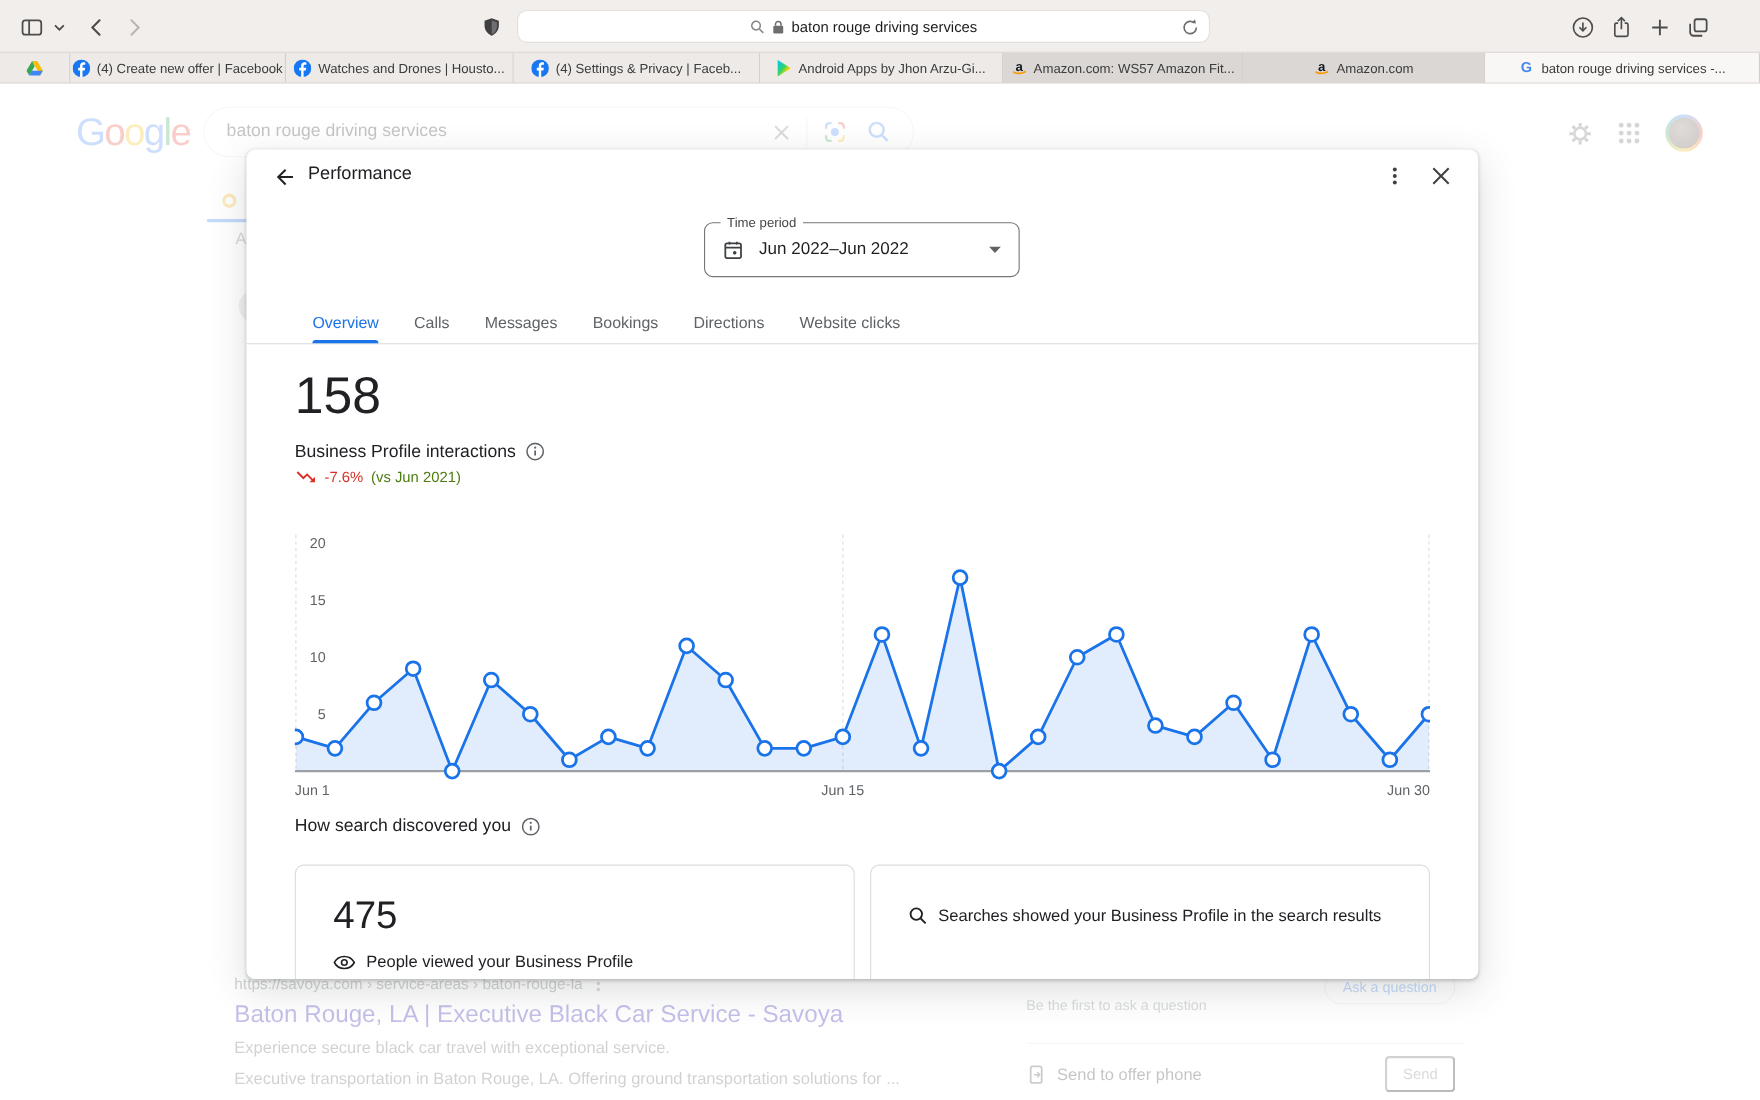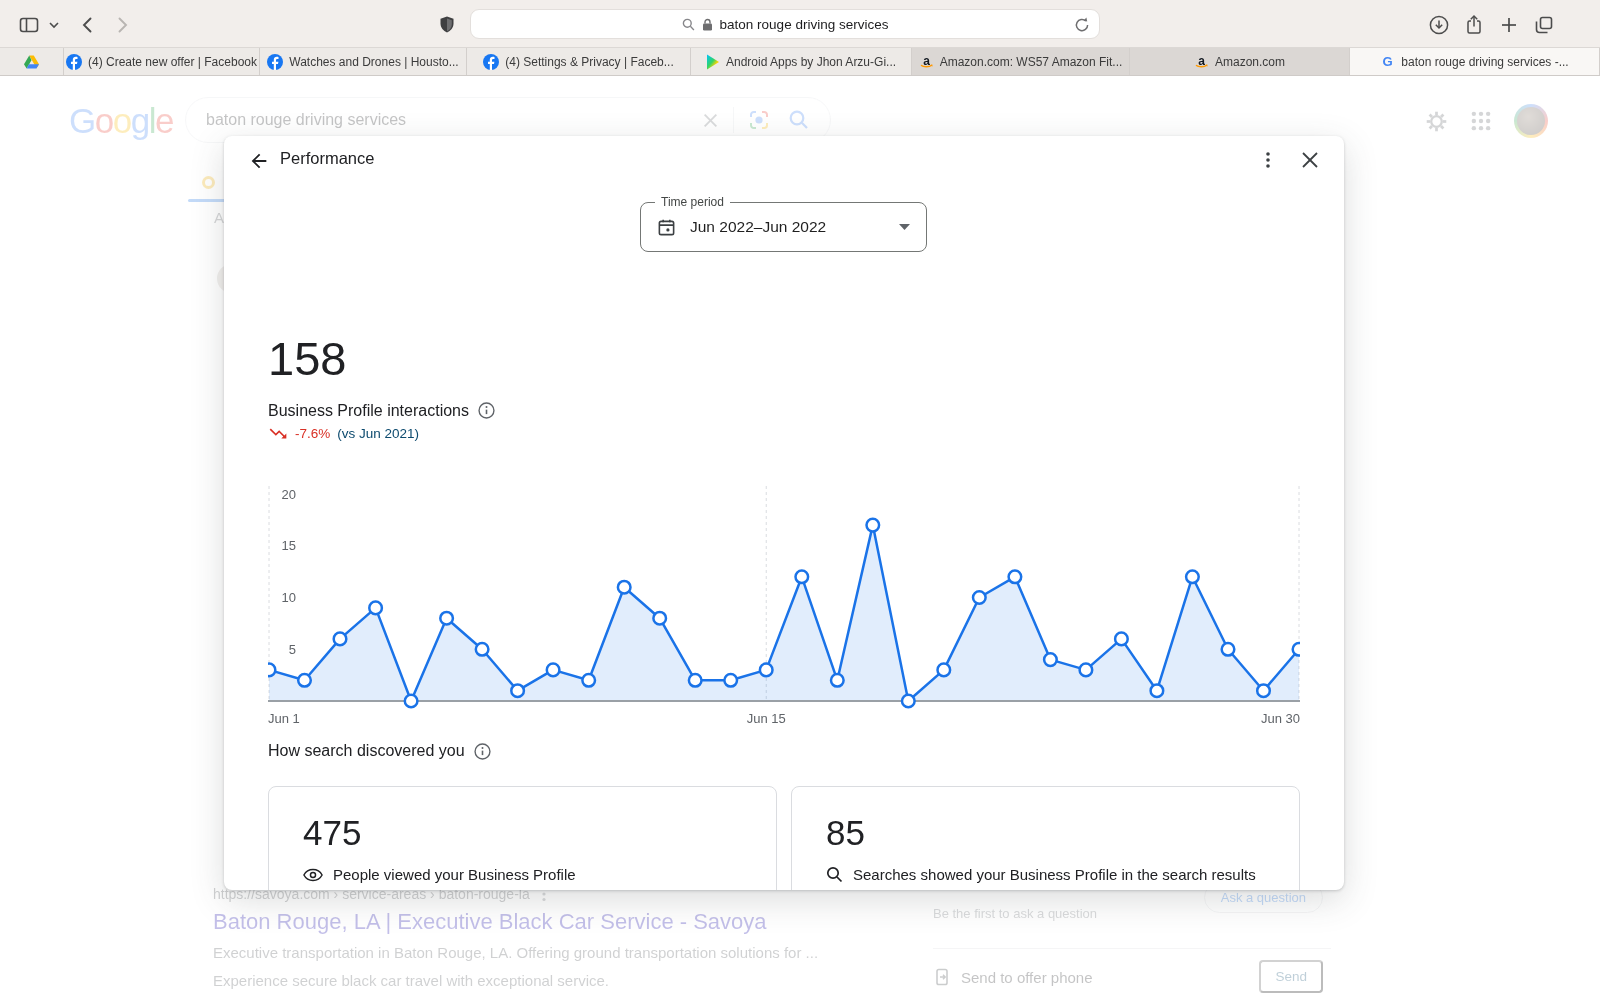--- a/index.html
+++ b/index.html
@@ -45,21 +45,21 @@
   .crumb-row{display:flex;align-items:center;gap:12px;font-size:14px;color:#4d5156;}
   .r-title{margin-top:7px;font-size:22px;color:#1a0dab;}
   .r-snip{margin-top:7px;font-size:15px;color:#4d5156;line-height:21px;}
   .qa{position:absolute;left:933px;top:806px;width:398px;}
   .qa-prompt{position:absolute;left:0;top:24px;font-size:13px;color:#70757a;}
   .qa-ask{position:absolute;right:8px;top:0;padding:7px 16px;border:1px solid #dadce0;border-radius:18px;
     font-size:13px;color:#1a73e8;background:#fff;font-weight:500;}
   .qa-div{position:absolute;left:0;top:66px;width:398px;height:1px;background:#dadce0;}
   .qa-send-row{position:absolute;left:0;top:86px;display:flex;align-items:center;gap:10px;
     font-size:15px;font-weight:500;color:#202124;}
-  .qa-send-btn{position:absolute;right:8px;top:78px;padding:7px 14px;font-size:13.5px;color:#0c4a6e;
+  .qa-send-btn{position:absolute;right:8px;top:78px;padding:7px 14px;font-size:13.5px;color:#737373;
     font-weight:500;border-radius:4px;background:#fff;}
   
   .modal{position:absolute;left:224px;top:60px;width:1120px;height:754px;background:#fff;border-radius:8px;
     overflow:hidden;box-shadow:0 1px 3px rgba(60,64,67,.25),0 10px 34px rgba(60,64,67,.18);}
   .m-back{position:absolute;left:24px;top:14px;width:22px;height:22px;color:#202124;}
   .m-title{position:absolute;left:56px;top:13px;font-size:16.5px;color:#202124;}
   .m-kebab{position:absolute;right:66px;top:14px;width:20px;height:20px;color:#3c4043;}
   .m-close{position:absolute;right:24px;top:14px;width:20px;height:20px;color:#3c4043;}
   .m-timebox{position:absolute;left:416px;top:66px;width:287px;height:50px;border:1px solid #747775;
     border-radius:8px;display:flex;align-items:center;padding:0 16px;}
@@ -70,21 +70,21 @@
   .m-tab{margin-right:32px;font-size:14.5px;color:#5f6368;position:relative;height:100%;
     display:flex;align-items:center;cursor:pointer;}
   .m-tab.active{color:#1a73e8;font-weight:500;}
   .m-tab.active::after{content:"";position:absolute;left:0;right:0;bottom:0;height:3px;
     background:#1a73e8;border-radius:3px 3px 0 0;}
   .m-stat-value{position:absolute;left:44px;top:196px;font-size:47px;color:#202124;line-height:54px;}
   .m-stat-label{position:absolute;left:44px;top:266px;font-size:16px;color:#202124;
     display:flex;align-items:flex-start;gap:9px;}
   .m-trend{position:absolute;left:44px;top:290px;display:flex;align-items:center;gap:7px;font-size:13.5px;}
   .m-trend .pct{color:#d93025;font-weight:500;}
-  .m-trend .ctx{color:#0c4a6e;}
+  .m-trend .ctx{color:#4d7c0f;}
   .m-chart{position:absolute;left:44px;top:338px;width:1032px;height:252px;}
   .m-chart svg text{font-family:"Liberation Sans","DejaVu Sans",sans-serif;}
   .m-discover{position:absolute;left:44px;top:606px;font-size:16px;color:#202124;
     display:flex;align-items:center;gap:9px;}
   .m-cards{position:absolute;left:44px;top:650px;width:1032px;display:flex;gap:14px;}
   .m-card{width:509px;height:140px;border:1px solid #dadce0;border-radius:8px;padding:25px 0 0 34px;}
   .m-card .cv{font-size:35px;color:#202124;line-height:42px;}
   .m-card .cl{margin-top:12px;display:flex;align-items:center;gap:10px;font-size:15px;color:#202124;}
   .info-ic{color:#5f6368;}
 </style>
@@ -316,22 +316,22 @@
         <span>https://savoya.com › service-areas › baton-rouge-la</span>
         <svg width="4" height="16" viewBox="0 0 4 16">
             <g fill="#70757a">
               <circle cx="2" cy="2.5" r="1.6"></circle>
               <circle cx="2" cy="8" r="1.6"></circle>
               <circle cx="2" cy="13.5" r="1.6"></circle>
             </g>
           </svg>
       </div>
       <div class="r-title">Baton Rouge, LA | Executive Black Car Service - Savoya</div>
+      <div class="r-snip">Experience secure black car travel with exceptional service.</div>
       <div class="r-snip">Executive transportation in Baton Rouge, LA. Offering ground transportation solutions for ...</div>
-      <div class="r-snip">Experience secure black car travel with exceptional service.</div>
     </div>
 
     <div class="qa">
       <button class="qa-ask">Ask a question</button>
       <div class="qa-prompt">Be the first to ask a question</div>
       <div class="qa-div"></div>
       <div class="qa-send-row">
         <svg width="18" height="18" viewBox="0 0 18 18">
             <rect x="4" y="1.5" width="10" height="15" rx="1.8" fill="none" stroke="#3c4043" stroke-width="1.6"></rect>
             <path d="M7 9h5M10 6.8L12.2 9 10 11.2" fill="none" stroke="#3c4043" stroke-width="1.4"></path>
@@ -373,20 +373,28 @@
           <line x1="6.5" y1="1.8" x2="6.5" y2="4.4" stroke="#3c4043" stroke-width="1.7"></line>
           <line x1="13.5" y1="1.8" x2="13.5" y2="4.4" stroke="#3c4043" stroke-width="1.7"></line>
           <circle cx="11.5" cy="12.5" r="1.7" fill="#3c4043"></circle>
         </svg>
       <span class="m-timeval">Jun 2022–Jun 2022</span>
       <svg width="11" height="6" viewBox="0 0 11 6">
           <polygon points="0,0 11,0 5.5,6" fill="#5f6368"></polygon>
         </svg>
     </div>
 
+    <div class="m-tabs">
+        <div class="m-tab active">Overview</div>
+        <div class="m-tab">Calls</div>
+        <div class="m-tab">Messages</div>
+        <div class="m-tab">Bookings</div>
+        <div class="m-tab">Directions</div>
+        <div class="m-tab">Website clicks</div>
+      </div>
 
     <div class="m-stat-value">158</div>
     <div class="m-stat-label">
       <span>Business Profile interactions</span>
       <svg class="info-ic" width="17" height="17" viewBox="0 0 16 16">
           <circle cx="8" cy="8" r="7" fill="none" stroke="currentColor" stroke-width="1.3"></circle>
           <line x1="8" y1="7.2" x2="8" y2="11.4" stroke="currentColor" stroke-width="1.5"></line>
           <circle cx="8" cy="4.7" r="0.95" fill="currentColor"></circle>
         </svg>
     </div>
@@ -460,21 +468,20 @@
         <div class="cv">475</div>
         <div class="cl">
           <svg width="20" height="14" viewBox="0 0 22 14">
               <path d="M11 1C6.3 1 2.6 4 1 7c1.6 3 5.3 6 10 6s8.4-3 10-6c-1.6-3-5.3-6-10-6z" fill="none" stroke="#202124" stroke-width="1.6"></path>
               <circle cx="11" cy="7" r="2.8" fill="none" stroke="#202124" stroke-width="1.6"></circle>
             </svg>
           <span>People viewed your Business Profile</span>
         </div>
       </div>
       <div class="m-card">
-        <div class="cv">85</div>
         <div class="cl">
           <svg width="17" height="17" viewBox="0 0 17 17">
               <circle cx="7" cy="7" r="5.2" fill="none" stroke="#202124" stroke-width="1.7"></circle>
               <line x1="11" y1="11" x2="15.5" y2="15.5" stroke="#202124" stroke-width="1.7"></line>
             </svg>
           <span>Searches showed your Business Profile in the search results</span>
         </div>
       </div>
     </div>
   </div>

